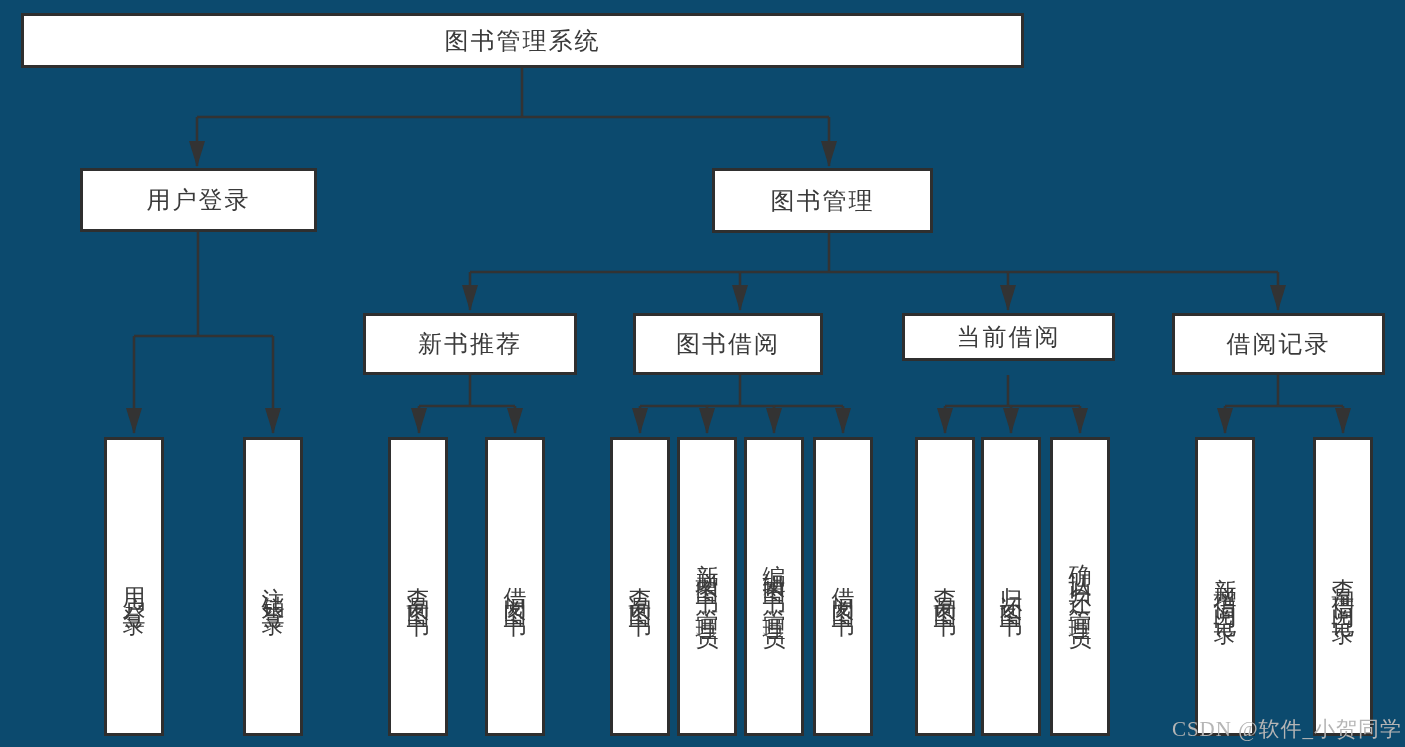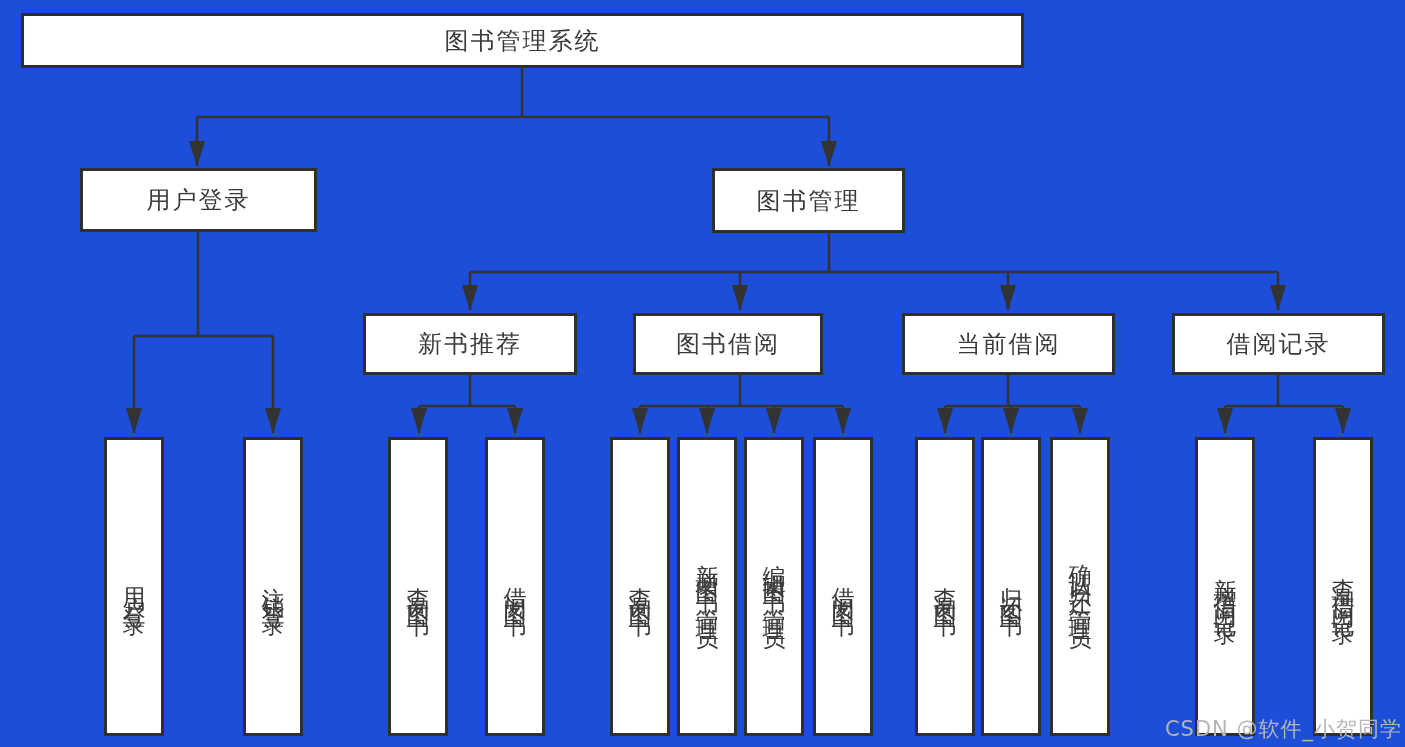--- a/index.html
+++ b/index.html
@@ -1,20 +1,20 @@
 <!DOCTYPE html>
 <html><head>
 <meta charset="utf-8">
 <style>
   html, body { margin: 0; padding: 0; background: #ffffff; }
   .stage {
     position: relative;
     width: 1405px;
     height: 747px;
-    background: #1d4ed8;
+    background: #0c4a6e;
     font-family: "DejaVu Sans", "Liberation Sans", sans-serif;
     overflow: hidden;
   }
   .connectors {
     position: absolute;
     left: 0; top: 0;
     width: 1405px; height: 747px;
   }
   .hbox {
     position: absolute;
@@ -49,20 +49,21 @@
   }
   .watermark {
     position: absolute;
     right: 3px;
     bottom: 4px;
     font-size: 21px;
     color: #b5b5b5;
     letter-spacing: 1px;
     z-index: 3;
     white-space: nowrap;
+    font-family: Liberation Serif, serif;
   }
 </style>
 </head>
 <body>
 
 <div class="stage">
 
   <svg class="connectors" viewBox="0 0 1405 747" xmlns="http://www.w3.org/2000/svg">
     <defs>
       <marker id="arrow" markerUnits="userSpaceOnUse" markerWidth="26" markerHeight="16" viewBox="0 0 26 16" refX="25" refY="8" orient="auto">
@@ -113,31 +114,31 @@
     </g>
   </svg>
 
   <div class="hbox" style="left:21px; top:13px; width:1003px; height:55px;">
     <span>图书管理系统</span>
   </div>
 
   <div class="hbox" style="left:80px; top:168px; width:237px; height:64px;">
     <span>用户登录</span>
   </div>
-  <div class="hbox" style="left:712px; top:168px; width:193px; height:65px;">
+  <div class="hbox" style="left:712px; top:168px; width:221px; height:65px;">
     <span>图书管理</span>
   </div>
 
   <div class="hbox" style="left:363px; top:313px; width:214px; height:62px;align-items:center;">
     <span>新书推荐</span>
   </div>
   <div class="hbox" style="left:633px; top:313px; width:190px; height:62px;">
     <span>图书借阅</span>
   </div>
-  <div class="hbox" style="left:902px; top:313px; width:213px; height:62px;">
+  <div class="hbox" style="left:902px; top:313px; width:213px; height:48px;">
     <span>当前借阅</span>
   </div>
   <div class="hbox" style="left:1172px; top:313px; width:213px; height:62px;">
     <span>借阅记录</span>
   </div>
 
   <div class="vbox" style="left:104px; top:437px; width:60px; height:299px;">
     <span class="vlabel">用户登录</span>
   </div>
   <div class="vbox" style="left:243px; top:437px; width:60px; height:299px;">

